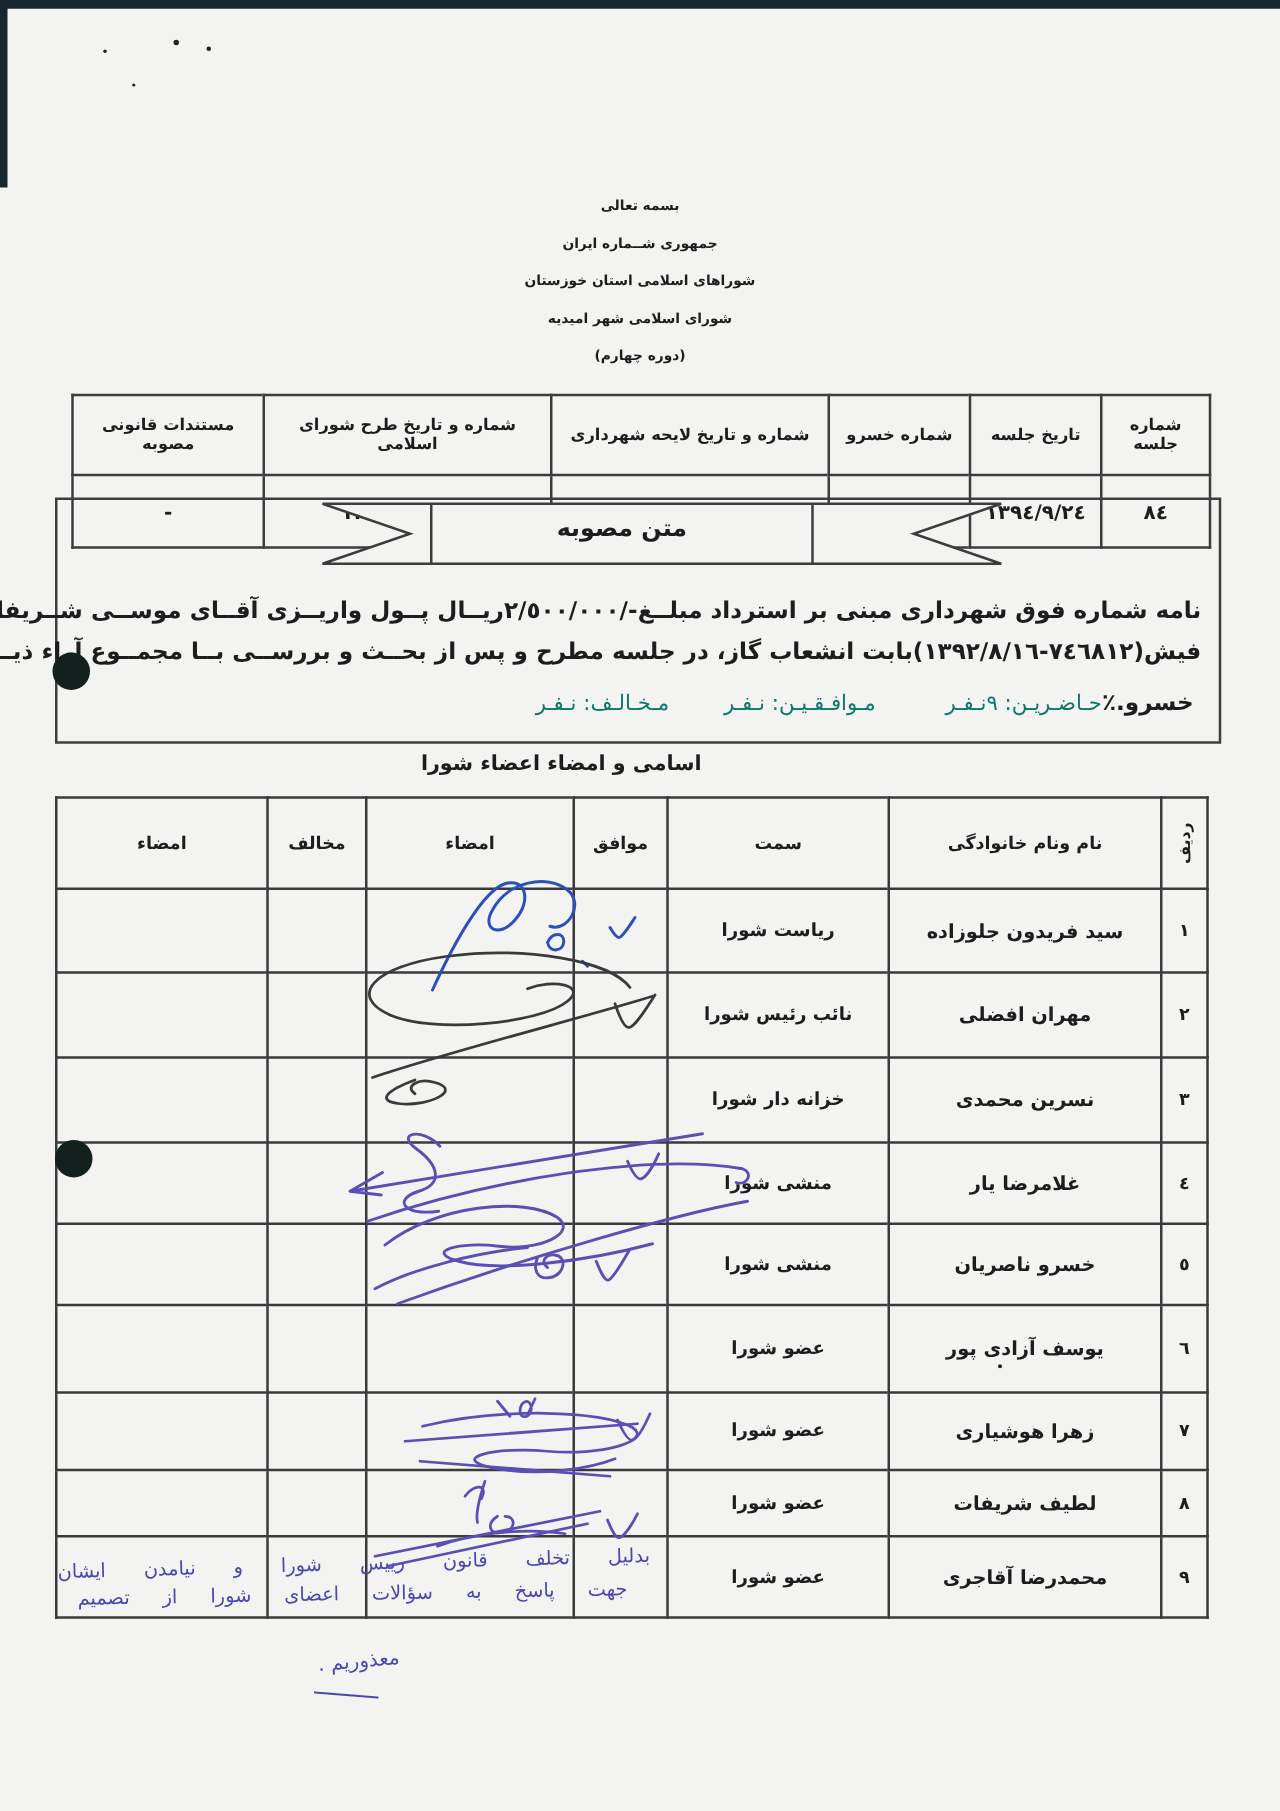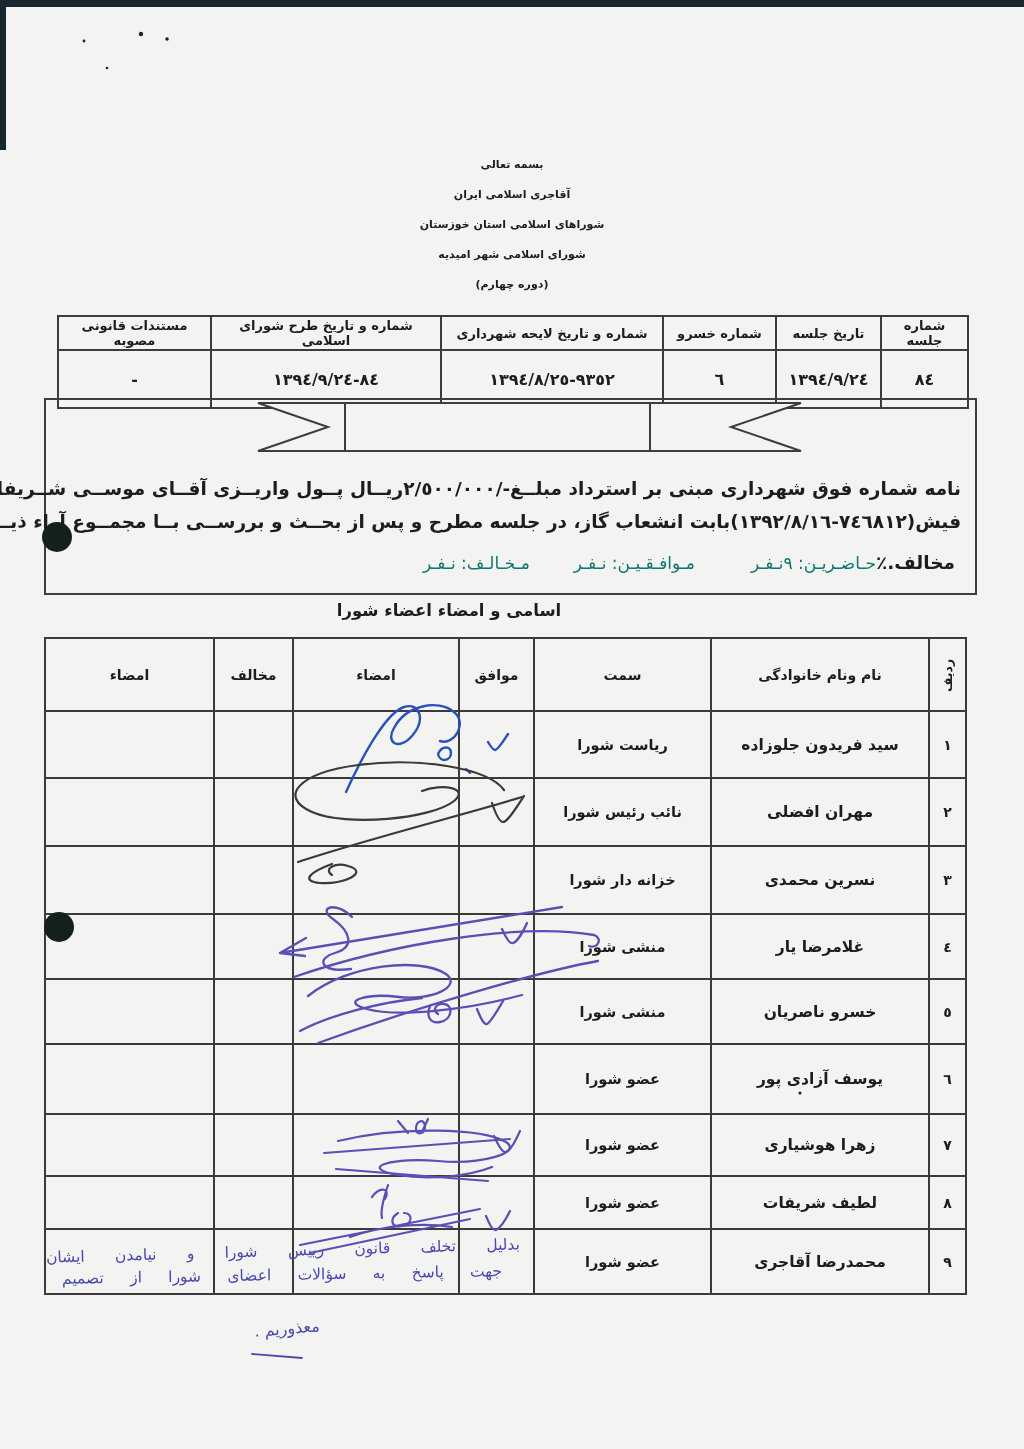--- a/index.html
+++ b/index.html
@@ -10,21 +10,21 @@
   }
   .edge-top{position:absolute;left:0;top:0;width:1024px;height:7px;background:#18262e;}
   .edge-left{position:absolute;left:0;top:0;width:6px;height:150px;background:#18262e;}
   
   .letterhead{position:absolute;left:0;top:150px;width:1024px;text-align:center;
     font-weight:bold;font-size:11px;line-height:30px;direction:rtl;}
   
   table{border-collapse:collapse;table-layout:fixed;}
   .info-table{position:absolute;left:57px;top:315px;width:910px;direction:rtl;}
   .info-table th,.info-table td{border:2px solid #3c3c3c;text-align:center;vertical-align:middle;overflow:hidden;}
-  .info-table th{height:26px;font-size:13px;font-weight:bold;padding:1px 2px;}
+  .info-table th{height:26px;font-size:13px;font-weight:bold;padding:16px 2px;}
   .info-table td{height:54px;font-size:16px;font-weight:bold;}
   
   .ribbon-svg{position:absolute;left:213px;top:398px;}
   .banner-title{position:absolute;left:345px;top:412px;width:305px;text-align:center;
     font-weight:bold;font-size:19px;direction:rtl;}
   
   .res-box{position:absolute;left:44px;top:398px;width:933px;height:197px;
     border:2px solid #3e3e3e;box-sizing:border-box;}
   .res-text{position:absolute;left:10px;top:72px;width:905px;direction:rtl;}
   .res-line{font-weight:bold;font-size:18.5px;line-height:33px;
@@ -56,21 +56,21 @@
 </head>
 <body>
 
 <div class="page">
 
   <div class="edge-top"></div>
   <div class="edge-left"></div>
 
   <div class="letterhead">
     <div>بسمه تعالی</div>
-    <div>آقاجری اسلامی ایران</div>
+    <div>جمهوری شــماره ایران</div>
     <div>شوراهای اسلامی استان خوزستان</div>
     <div>شورای اسلامی شهر امیدیه</div>
     <div>(دوره چهارم)</div>
   </div>
 
   <table class="info-table" dir="rtl">
     <colgroup>
         <col style="width:87px">
         <col style="width:105px">
         <col style="width:113px">
@@ -96,35 +96,36 @@
       <td>-</td>
     </tr>
   </tbody>
     </table>
 
   <div class="res-box">
     <div class="res-text">
       <div class="res-line">نامه شماره فوق شهرداری مبنی بر استرداد مبلــغ-/٢/٥٠٠/٠٠٠ریــال پــول واریــزی آقــای موســی شــریفات بــه شــماره</div>
       <div class="res-line">فیش(٧٤٦٨١٢-١٣٩٢/٨/١٦)بابت انشعاب گاز، در جلسه مطرح و پس از بحــث و بررســی بــا مجمــوع آراء ذیــل مصــوب</div>
       <div class="res-tally">
-        <span class="lead">مخالف.٪</span>
+        <span class="lead">خسرو.٪</span>
         <span class="seg">حـاضـریـن: ٩نـفـر</span>
         <span class="gap1"></span>
         <span class="seg">مـوافـقـیـن: نـفـر</span>
         <span class="gap2"></span>
         <span class="seg">مـخـالـف: نـفـر</span>
       </div>
     </div>
   </div>
 
   <svg class="ribbon-svg" width="600" height="58" viewBox="0 0 600 58">
     <polygon points="45,5 588,5 518,29 588,53 45,53 115,29" fill="#f3f4f1" stroke="#3c3c3c" stroke-width="2"></polygon>
     <line x1="132" y1="5" x2="132" y2="53" stroke="#3c3c3c" stroke-width="2"></line>
     <line x1="437" y1="5" x2="437" y2="53" stroke="#3c3c3c" stroke-width="2"></line>
   </svg>
+  <div class="banner-title">متن مصوبه</div>
 
   <div class="section-title">اسامی و امضاء اعضاء شورا</div>
 
   <table class="members-table" dir="rtl">
     <colgroup>
         <col style="width:37px">
         <col style="width:218px">
         <col style="width:177px">
         <col style="width:75px">
         <col style="width:166px">

